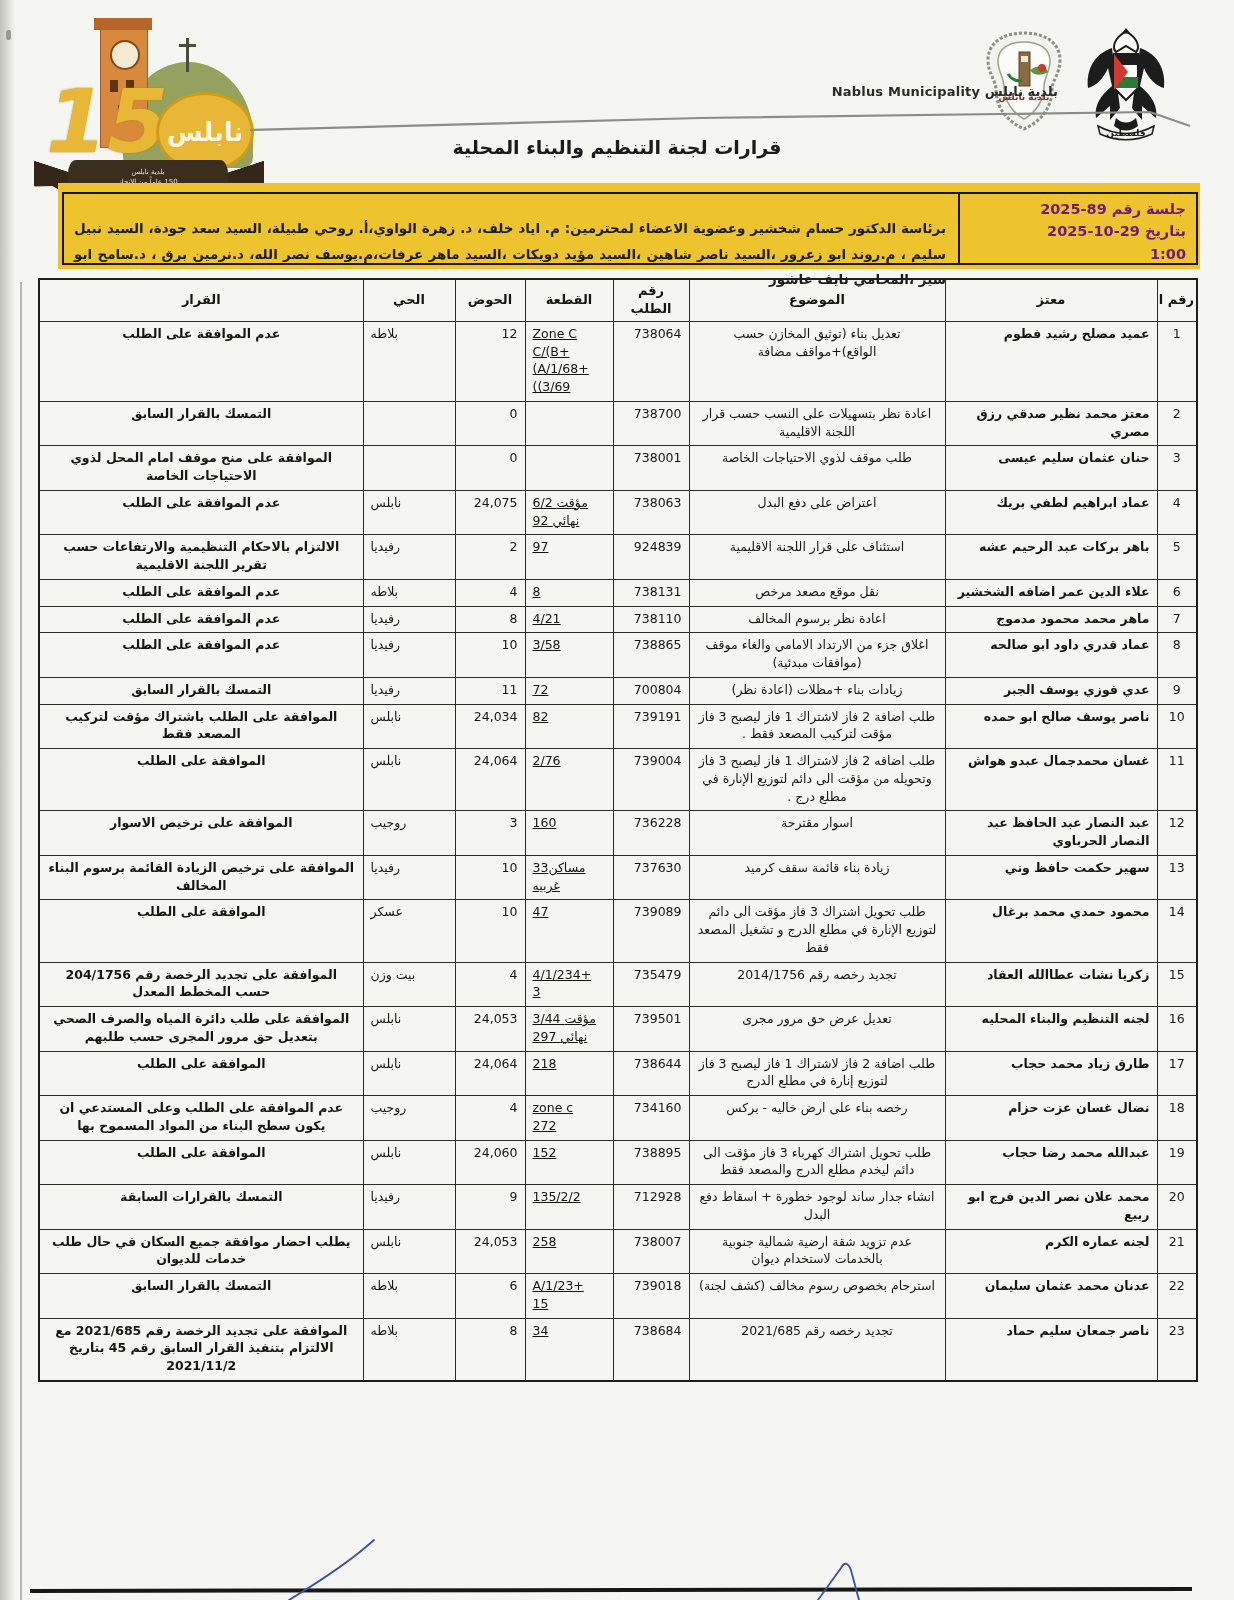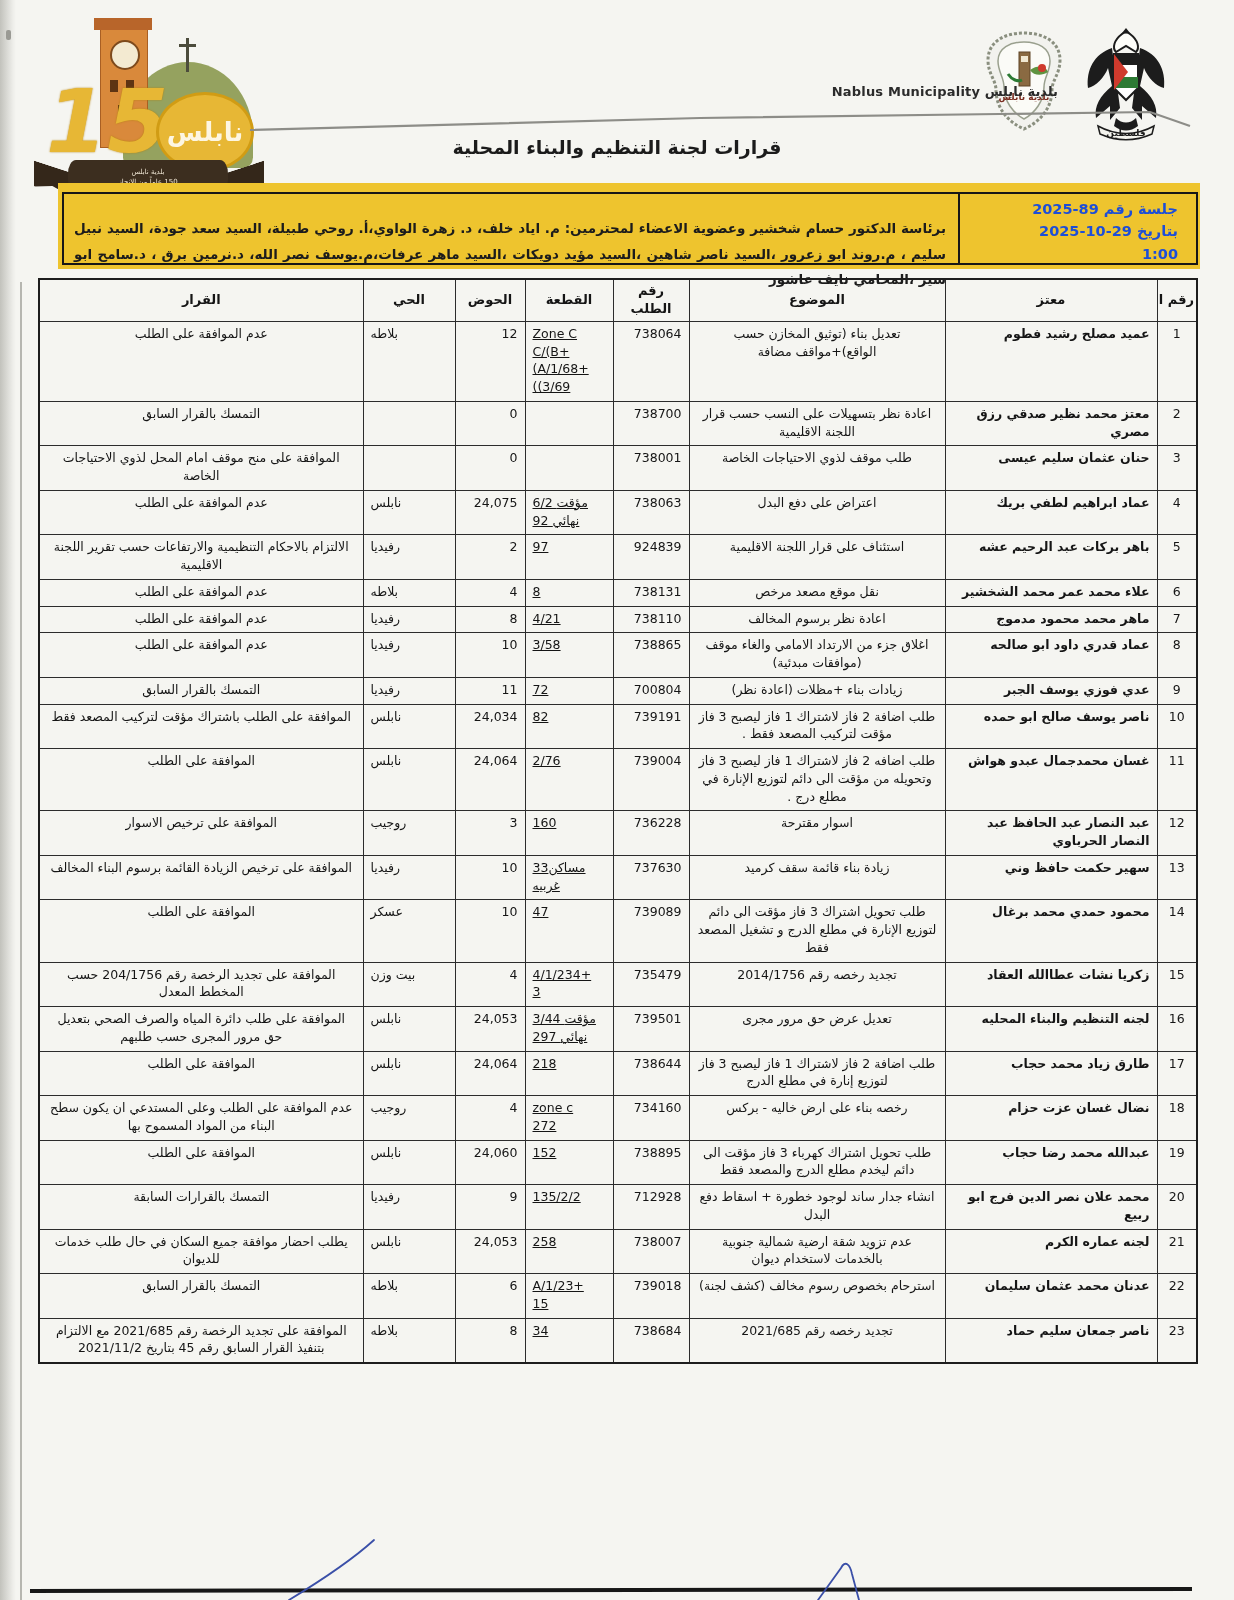--- a/index.html
+++ b/index.html
@@ -72,22 +72,22 @@
   }
   .session-box{
     position:absolute;left:4px;top:9px;right:2px;bottom:4px;
     border:2px solid #171717;
     display:flex;flex-direction:row; 
     box-sizing:border-box;
   }
   .session-meta{
     width:238px;box-sizing:border-box;
     border-left:2px solid #171717;
-    padding:4px 18px 2px 8px;
-    font-weight:bold;font-size:14.5px;line-height:1.55;color:#1d4ed8;
+    padding:4px 10px 2px 8px;
+    font-weight:bold;font-size:14.5px;line-height:1.55;color:#701a75;
     text-align:right;
   }
   .session-attendees{
     flex:1;box-sizing:border-box;
     padding:22px 12px 4px 10px;
     font-weight:bold;font-size:13.5px;line-height:1.9;color:#1c1c1c;
     text-align:justify;
   }
 
   
@@ -109,21 +109,21 @@
     vertical-align:middle;padding:2px 2px;
   }
   th.h-no{font-size:10px;white-space:nowrap;}
   td.cell-no{text-align:center;font-size:13px;padding-right:2px;padding-left:2px;}
   td.cell-name{font-weight:bold;font-size:13px;}
   td.cell-subject{text-align:center;}
   td.cell-request{direction:ltr;text-align:right;font-size:13px;}
   td.cell-plot{direction:ltr;text-align:left;white-space:pre-line;font-size:12.5px;text-decoration:underline;}
   td.cell-basin{direction:ltr;text-align:right;font-size:13px;}
   td.cell-hood{text-align:left;font-size:12px;}
-  td.cell-decision{font-weight:normal;font-size:13px;text-align:center;}
+  td.cell-decision{font-weight:bold;font-size:13px;text-align:center;}
 
   
   .bottom-rule{position:absolute;left:30px;top:1588px;width:1162px;height:3.5px;background:#171717;transform:rotate(-0.1deg);}
   .pen-marks{position:absolute;left:0;top:0;width:1234px;height:1600px;pointer-events:none;}
 </style>
 </head>
 <body>
 
 <div class="page">
 
@@ -270,21 +270,21 @@
           <td class="cell-name">باهر بركات عبد الرحيم عشه</td>
           <td class="cell-subject">استئناف على قرار اللجنة الاقليمية</td>
           <td class="cell-request">924839</td>
           <td class="cell-plot">97</td>
           <td class="cell-basin">2</td>
           <td class="cell-hood">رفيديا</td>
           <td class="cell-decision">الالتزام بالاحكام التنظيمية والارتفاعات حسب تقرير اللجنة الاقليمية</td>
         </tr>
         <tr>
           <td class="cell-no">6</td>
-          <td class="cell-name">علاء محمد عمر محمد الشخشير</td>
+          <td class="cell-name">علاء الدين عمر اضافه الشخشير</td>
           <td class="cell-subject">نقل موقع مصعد مرخص</td>
           <td class="cell-request">738131</td>
           <td class="cell-plot">8</td>
           <td class="cell-basin">4</td>
           <td class="cell-hood">بلاطه</td>
           <td class="cell-decision">عدم الموافقة على الطلب</td>
         </tr>
         <tr>
           <td class="cell-no">7</td>
           <td class="cell-name">ماهر محمد محمود مدموج</td>

